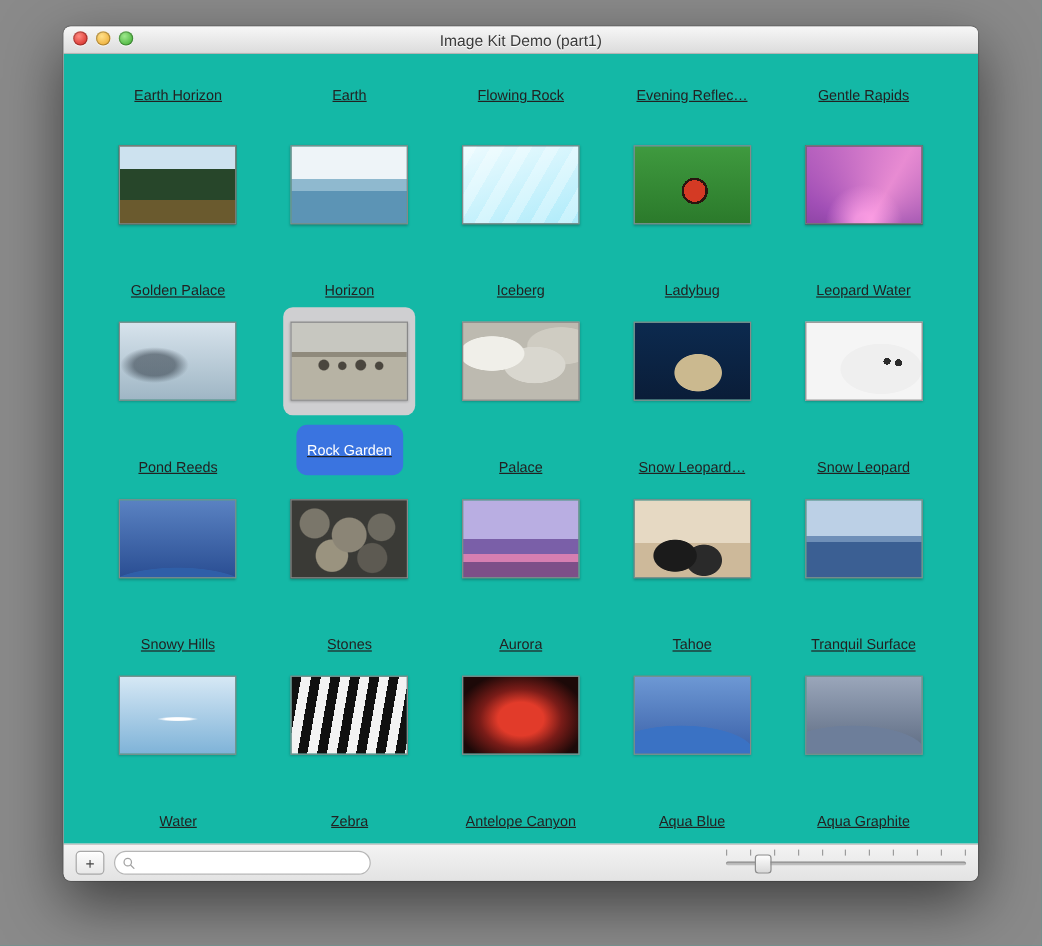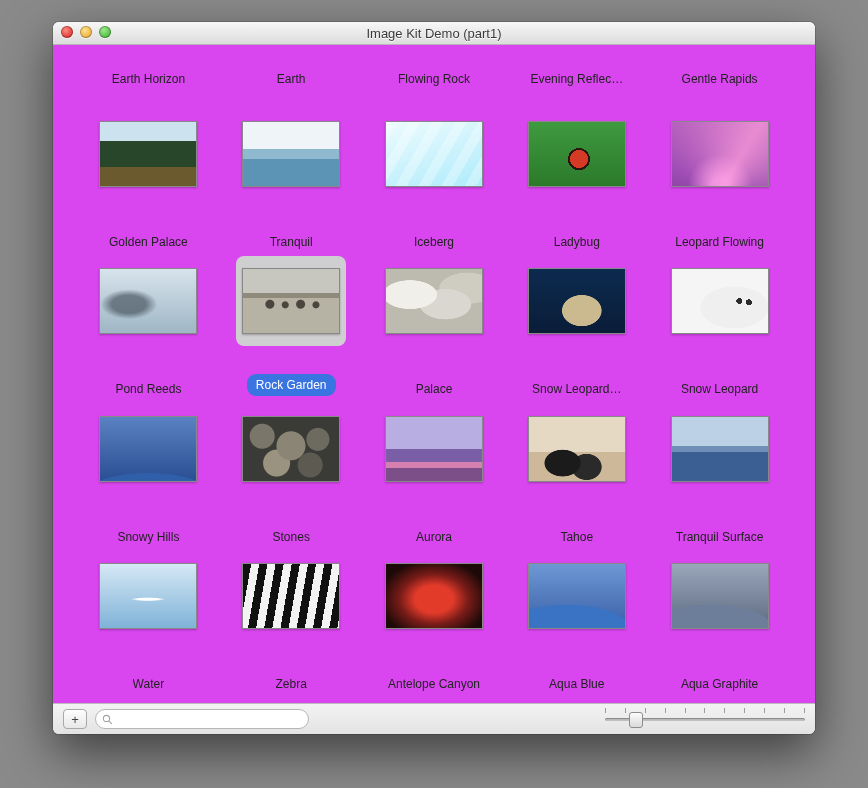--- a/index.html
+++ b/index.html
@@ -15,40 +15,40 @@
     background:linear-gradient(#f7f7f7,#dcdcdc);
     border-bottom:1px solid #b5b5b5;
     display:flex;align-items:center;position:relative;
   }
   .traffic{position:absolute;left:8px;top:4px;display:flex;gap:7px;}
   .tl{width:12px;height:12px;border-radius:50%;box-shadow:inset 0 0 0 1px rgba(0,0,0,.25),0 1px 0 rgba(255,255,255,.5);}
   .tl.red{background:radial-gradient(circle at 40% 35%,#ff8b82,#e0443e 60%,#b32923);}
   .tl.yel{background:radial-gradient(circle at 40% 35%,#ffe08a,#f1b94a 60%,#c48a1e);}
   .tl.grn{background:radial-gradient(circle at 40% 35%,#9ee88d,#5cc04e 60%,#2f8f23);}
   .title{flex:1;text-align:center;font-size:13px;color:#3a3a3a;text-shadow:0 1px 0 #fff;user-select:none;}
-  .browser{flex:1;overflow:hidden;background:#d946ef;}
+  .browser{flex:1;overflow:hidden;background:#14b8a6;text-decoration:underline;}
   .grid{
     display:grid;grid-template-columns:repeat(5,1fr);
     padding:6px 24px 6px 24px;column-gap:0;row-gap:2px;
     height:100%;box-sizing:border-box;overflow:hidden;
   }
   .cell{
     display:flex;flex-direction:column;align-items:center;justify-content:space-between;
     height:140px;
   }
   .thumbwrap{width:110px;height:90px;display:flex;align-items:center;justify-content:center;border-radius:8px;}
   .cell.selected .thumbwrap{background:#cfcfd1;}
   .thumb{width:96px;height:64px;border:1px solid #888;box-shadow:0 1px 2px rgba(0,0,0,.25);}
   .cell.row0{height:50px;justify-content:center;}
   .caption{
     margin-top:6px;font-size:12px;color:#222;text-align:center;
     max-width:126px;white-space:nowrap;overflow:hidden;text-overflow:ellipsis;
   }
   .caption.sel{
-    background:#3a74e0;color:#fff;border-radius:9px;padding:4px 9px;
+    background:#3a74e0;color:#fff;border-radius:9px;padding:14px 9px;
   }
   
   .t-golden{background:
     linear-gradient(180deg,#cde2ef 0 30%,transparent 0),
     linear-gradient(180deg,transparent 0 30%,#27462a 30% 70%,#6a5a2e 70% 100%),
     radial-gradient(ellipse at 25% 55%,#caa641 0 22%,transparent 23%);
     background-color:#2e4a30;}
   .t-horizon{background:linear-gradient(180deg,#eef4f8 0 42%,#8fb9cf 42% 58%,#5c94b5 58% 100%);}
   .t-iceberg{background:
     repeating-linear-gradient(120deg,#bfe1f2 0 10px,#a3d2ea 10px 20px),
@@ -178,39 +178,39 @@
           <div class="cell">
             <div class="thumbwrap">
               <div class="thumb t-golden"></div>
             </div>
             <div class="caption">Golden Palace</div>
           </div>
           <div class="cell">
             <div class="thumbwrap">
               <div class="thumb t-horizon"></div>
             </div>
-            <div class="caption">Tranquil</div>
+            <div class="caption">Horizon</div>
           </div>
           <div class="cell">
             <div class="thumbwrap">
               <div class="thumb t-iceberg"></div>
             </div>
             <div class="caption">Iceberg</div>
           </div>
           <div class="cell">
             <div class="thumbwrap">
               <div class="thumb t-ladybug"></div>
             </div>
             <div class="caption">Ladybug</div>
           </div>
           <div class="cell">
             <div class="thumbwrap">
               <div class="thumb t-leopard-aurora"></div>
             </div>
-            <div class="caption">Leopard Flowing</div>
+            <div class="caption">Leopard Water</div>
           </div>
           <div class="cell">
             <div class="thumbwrap">
               <div class="thumb t-pond"></div>
             </div>
             <div class="caption">Pond Reeds</div>
           </div>
           <div class="cell selected">
             <div class="thumbwrap">
               <div class="thumb t-rockgarden"></div>

